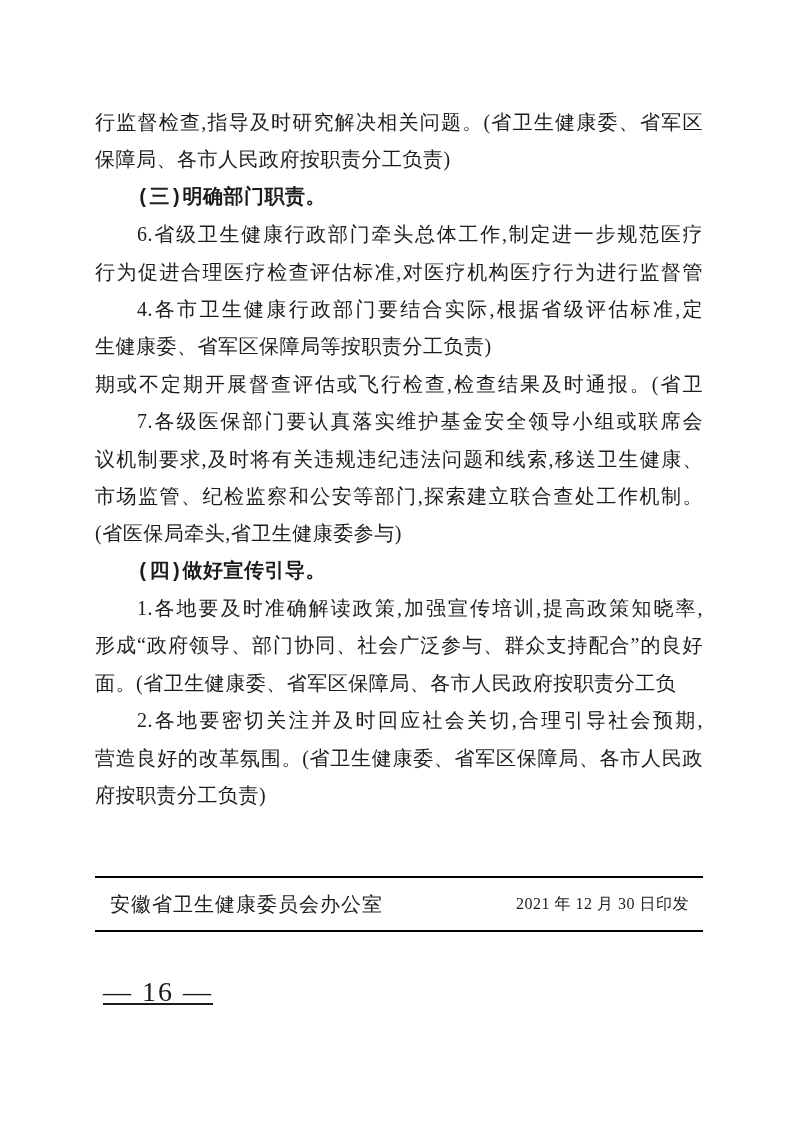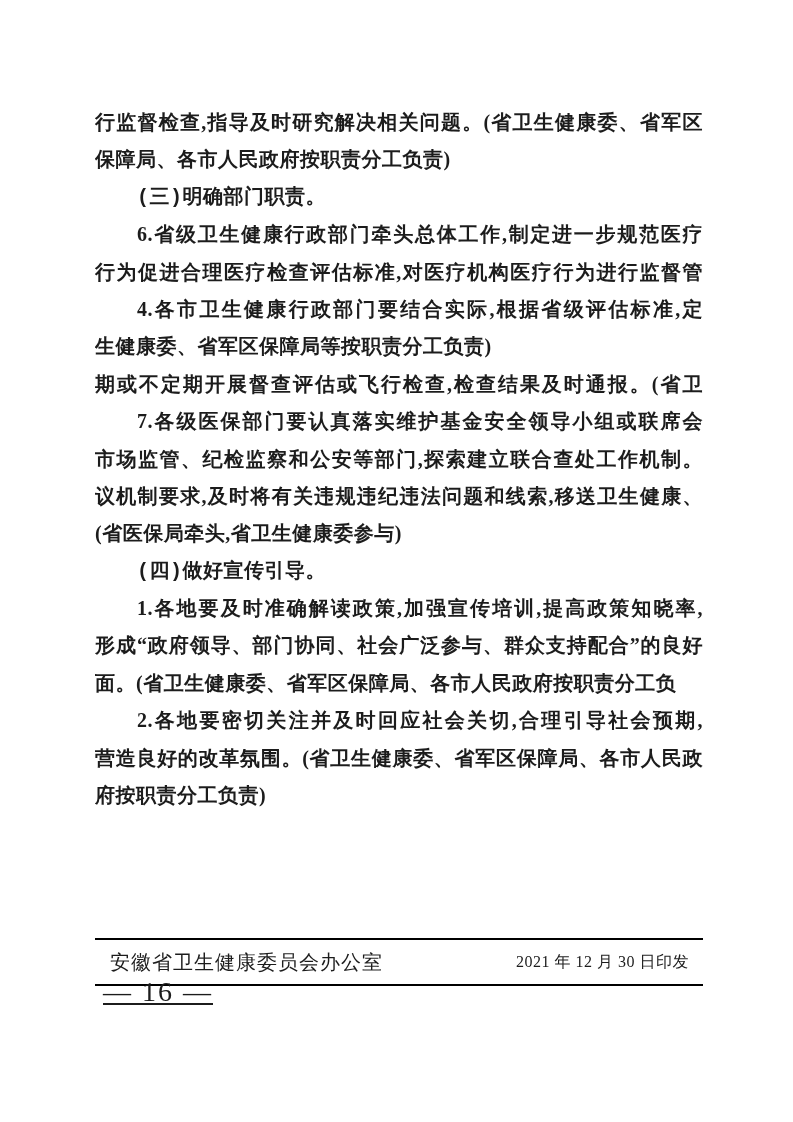--- a/index.html
+++ b/index.html
@@ -20,36 +20,35 @@
     left: 95px; top: 104px;
     width: 608px;
   }
   .line {
     font-size: 20px;
     line-height: 37.4px;
     height: 37.4px;
     letter-spacing: 0.5px;
     overflow: hidden;
     white-space: normal;
-    font-weight: bold;
   }
   .line.justify {
     text-align: justify;
     text-align-last: justify;
   }
   .line.indent { padding-left: 42px; }
   .line.heading { font-weight: 600; font-family: Liberation Mono, monospace; }
   .footer {
     position: absolute;
-    left: 95px; top: 938px;
+    left: 95px; top: 876px;
     width: 608px;
     box-sizing: border-box;
     border-top: 2px solid #000;
     border-bottom: 2px solid #000;
-    height: 48px;
+    height: 56px;
     display: flex;
     align-items: center;
     justify-content: space-between;
     padding: 0 14px 0 15px;
   }
   .footer .issuer {
     font-size: 20px;
     letter-spacing: 1px;
   }
   .footer .print-date {
@@ -72,22 +71,22 @@
   <div class="doc-body">
     <div class="line justify">行监督检查,指导及时研究解决相关问题。(省卫生健康委、省军区</div>
     <div class="line">保障局、各市人民政府按职责分工负责)</div>
     <div class="line indent heading">(三)明确部门职责。</div>
     <div class="line indent justify">6.省级卫生健康行政部门牵头总体工作,制定进一步规范医疗</div>
     <div class="line justify">行为促进合理医疗检查评估标准,对医疗机构医疗行为进行监督管</div>
     <div class="line indent justify">4.各市卫生健康行政部门要结合实际,根据省级评估标准,定</div>
     <div class="line">生健康委、省军区保障局等按职责分工负责)</div>
     <div class="line justify">期或不定期开展督查评估或飞行检查,检查结果及时通报。(省卫</div>
     <div class="line indent justify">7.各级医保部门要认真落实维护基金安全领导小组或联席会</div>
+    <div class="line justify">议机制要求,及时将有关违规违纪违法问题和线索,移送卫生健康、</div>
     <div class="line justify">市场监管、纪检监察和公安等部门,探索建立联合查处工作机制。</div>
-    <div class="line justify">议机制要求,及时将有关违规违纪违法问题和线索,移送卫生健康、</div>
     <div class="line">(省医保局牵头,省卫生健康委参与)</div>
     <div class="line indent heading">(四)做好宣传引导。</div>
     <div class="line indent justify">1.各地要及时准确解读政策,加强宣传培训,提高政策知晓率,</div>
     <div class="line justify">形成“政府领导、部门协同、社会广泛参与、群众支持配合”的良好局</div>
     <div class="line">面。(省卫生健康委、省军区保障局、各市人民政府按职责分工负责)</div>
     <div class="line indent justify">2.各地要密切关注并及时回应社会关切,合理引导社会预期,</div>
     <div class="line justify">营造良好的改革氛围。(省卫生健康委、省军区保障局、各市人民政</div>
     <div class="line">府按职责分工负责)</div>
   </div>
 

